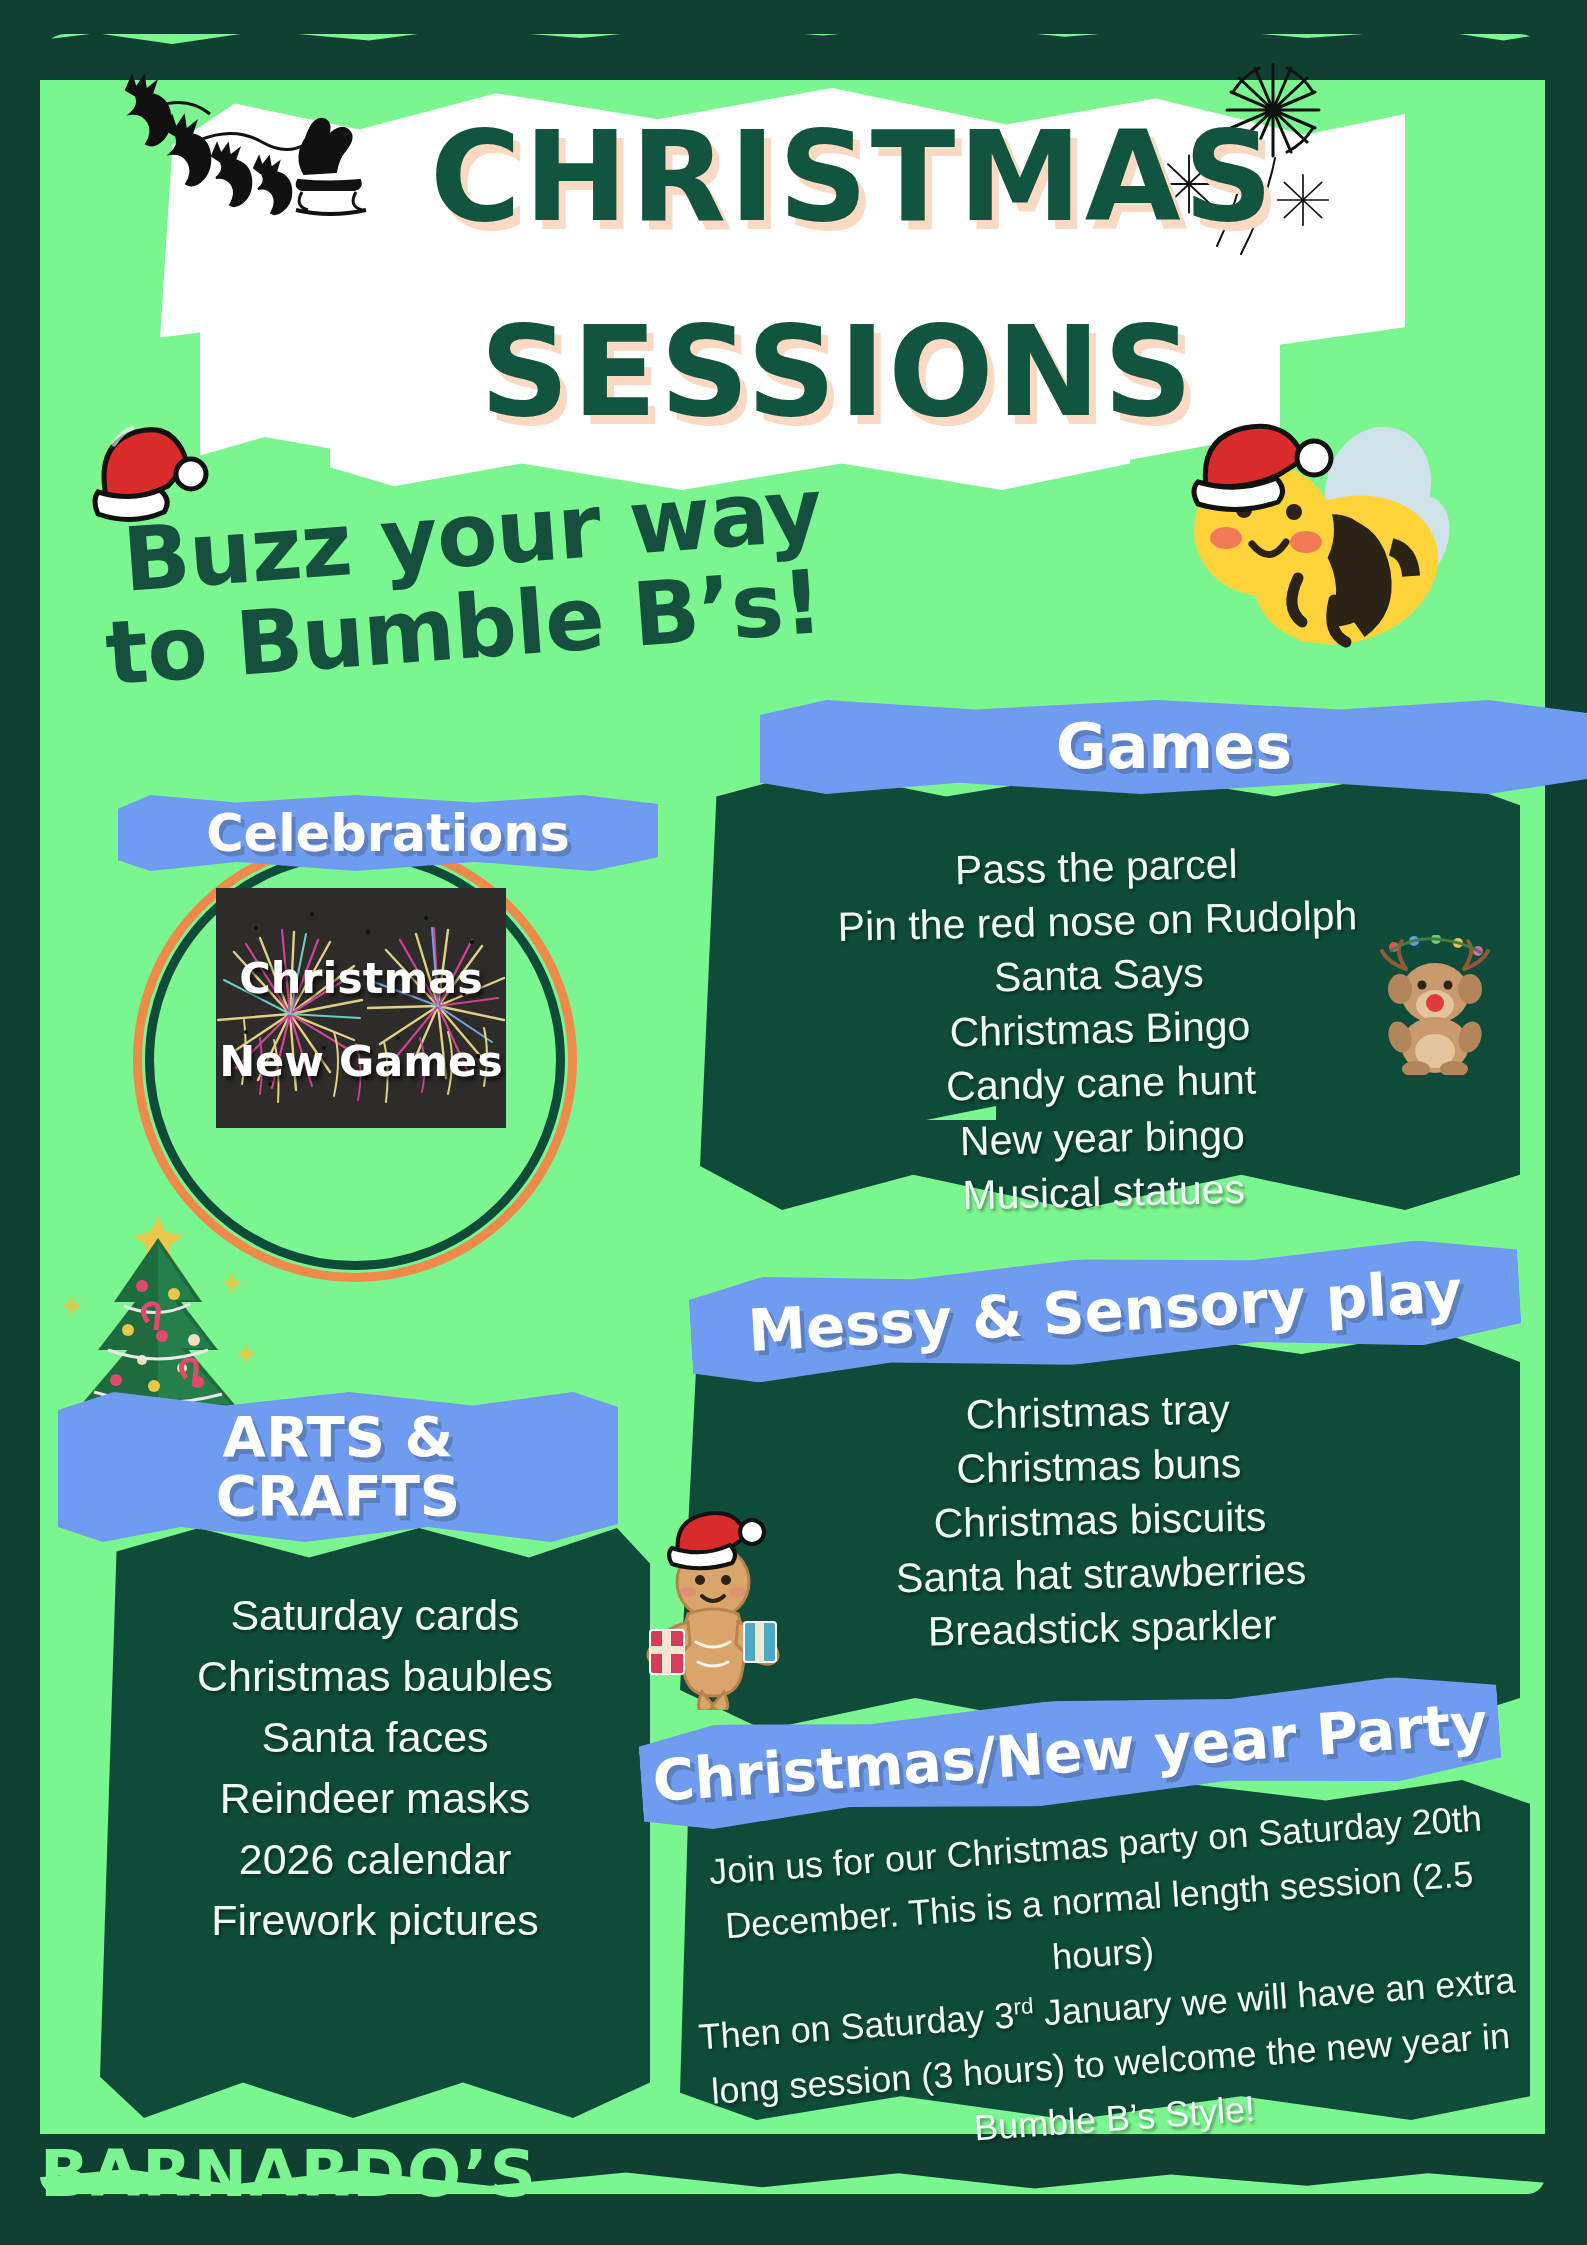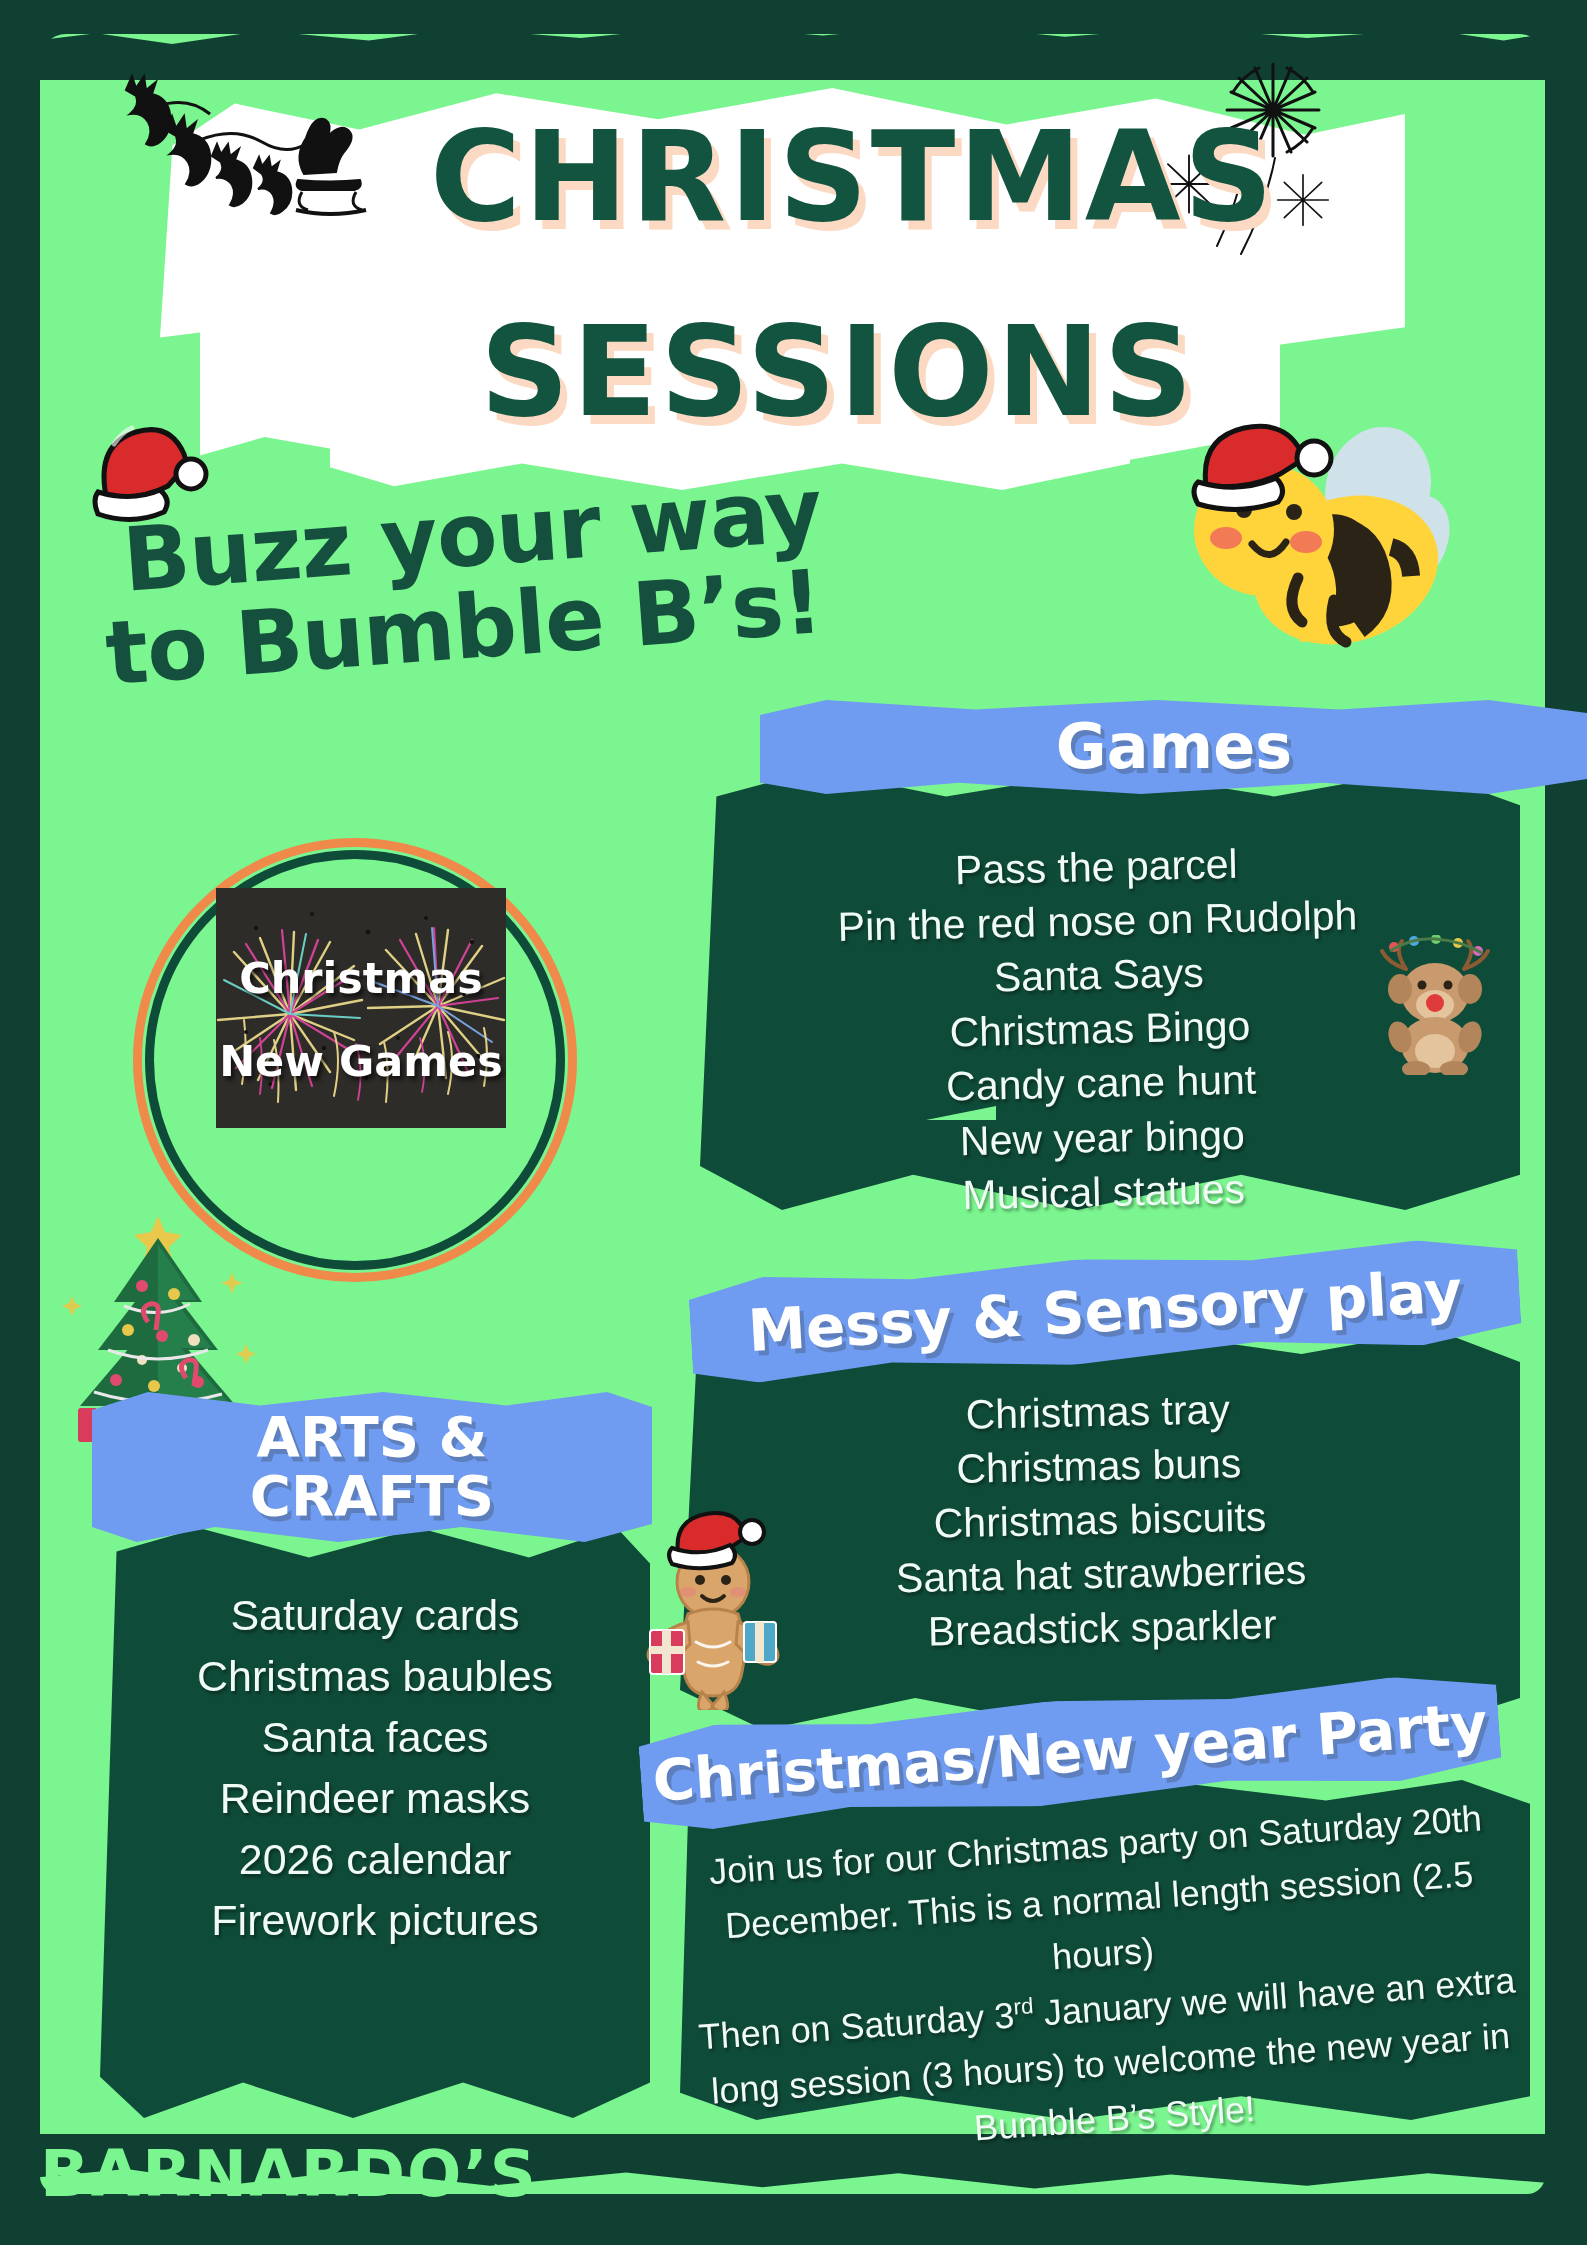--- a/index.html
+++ b/index.html
@@ -187,21 +187,20 @@
   #messy-list{ left:700px; top:1385px; width:800px; font-size:41px; transform:rotate(-1.2deg); }
 
   
   #arts-panel{
     left:100px; top:1528px; width:550px; height:590px;
     clip-path: polygon(3% 4%,18% 0%,38% 5%,58% 0%,78% 5%,94% 0%,100% 6%,100% 94%,86% 100%,66% 94%,46% 100%,26% 94%,8% 100%,0% 93%);
   }
   #arts-banner{
     left:58px; top:1392px; width:560px; height:150px;
     clip-path: polygon(0% 12%,10% 0%,30% 9%,52% 0%,74% 9%,92% 0%,100% 10%,100% 88%,88% 100%,66% 90%,44% 100%,22% 90%,8% 100%,0% 90%);
-    margin-left: 34px;
   }
   #arts-banner .btxt{ font-size:56px; line-height:1.05; }
   #arts-list{ left:105px; top:1585px; width:540px; font-size:43px; line-height:1.42; }
 
   #xmas-tree{ position:absolute; left:50px; top:1210px; width:215px; height:240px; }
   #gingerbread{ position:absolute; left:628px; top:1510px; width:170px; height:200px; }
 
   
   #party-panel{
     left:680px; top:1780px; width:850px; height:340px;
@@ -359,20 +358,23 @@
           <circle cx="182" cy="150" r="2"></circle>
         <circle cx="262" cy="168" r="2.2"></circle>
           <circle cx="54" cy="196" r="2"></circle>
           <circle cx="150" cy="190" r="2"></circle>
       </g>
     </svg>
     <div class="fw-label" id="fw-christmas">Christmas</div>
     <div class="fw-label" id="fw-newyear">New Games</div>
   </div>
 
+  <div class="blue-banner" id="celebrations-banner">
+    <span class="btxt">Celebrations</span>
+  </div>
 
   <div class="dark-panel" id="games-panel"></div>
   <div class="blue-banner" id="games-banner">
     <span class="btxt">Games</span>
   </div>
   <div class="list-text" id="games-list">
     <div>Pass the parcel</div>
     <div>Pin the red nose on Rudolph</div>
     <div>Santa Says</div>
     <div>Christmas Bingo</div>

